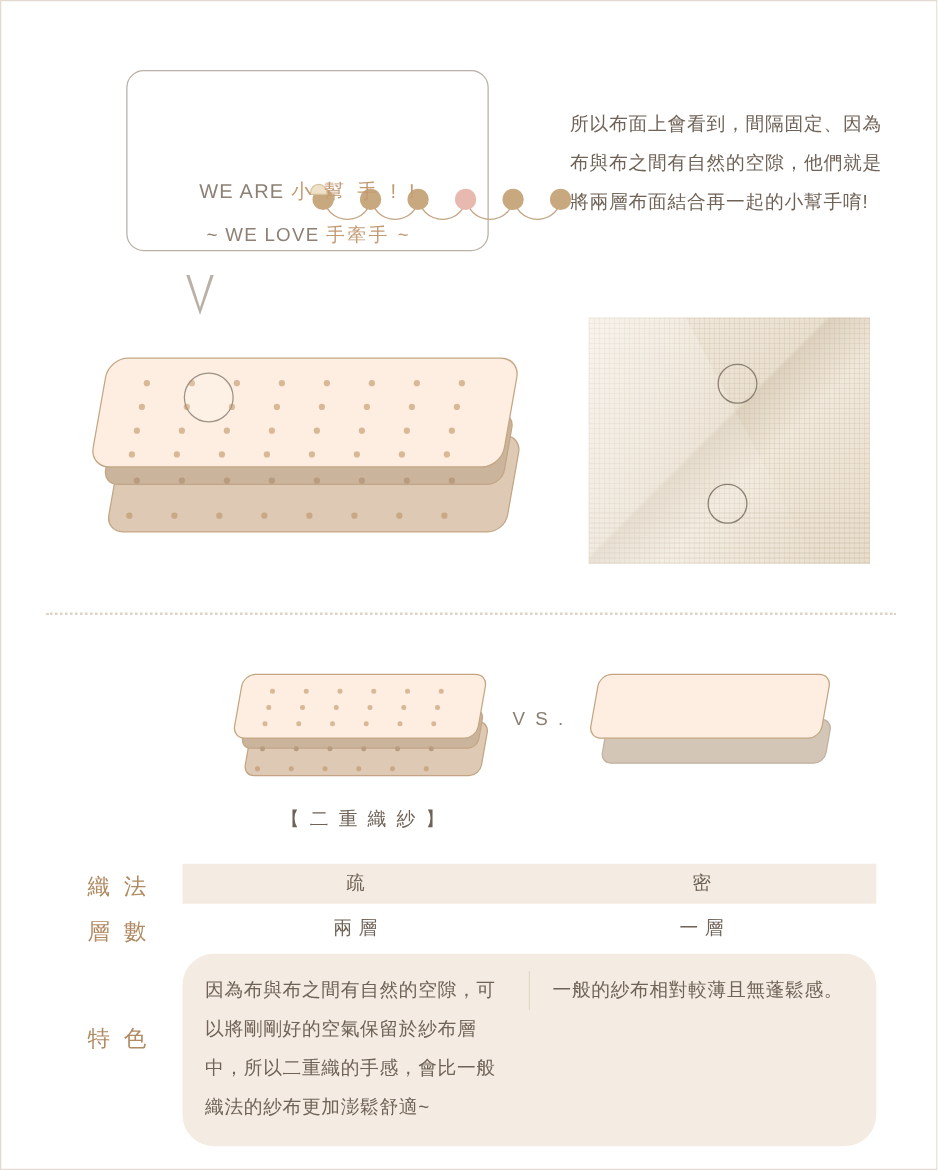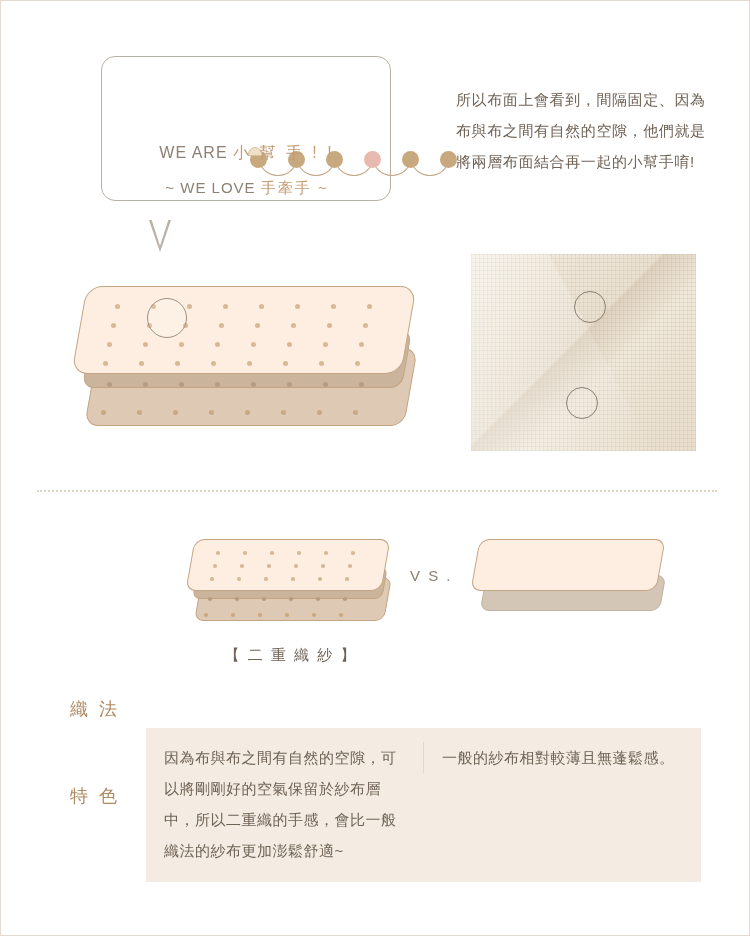--- a/index.html
+++ b/index.html
@@ -353,21 +353,21 @@
     box-sizing: border-box;
     vertical-align: top;
     font-size: 15px;
     color: #6f6256;
     letter-spacing: 0.5px;
   }
   .row1 .rbody { height: 32px; }
   .row1 .cell { width: 277px; text-align: center; line-height: 32px; }
   .row2 .rbody { background: transparent; height: 30px; }
   .row2 .cell { width: 277px; text-align: center; line-height: 30px; }
-  .row3 .rbody { padding: 14px 0 16px 0; }
+  .row3 .rbody { padding: 14px 0 16px 0; border-radius: 25px; }
   .row3 .cell {
     width: 277px;
     padding: 0 16px 0 18px;
     line-height: 31px;
   }
   .row3 .cell.right { border-left: 1px solid #e3d8c9; }
   .row1 .rlabel { top: 6px; }
   .row2 .rlabel { top: 5px; }
   .row3 .rlabel { top: 56px; }
 </style>
@@ -519,23 +519,33 @@
       <div class="mini-slab single-top"></div>
     </div>
     <div class="cap-a">【 二 重 織 紗 】</div>
   </div>
   <div class="vs-label">V S .</div>
 
   <div class="table">
 
     <div class="trow row1">
       <div class="rlabel">織 法</div>
+      <div class="rbody">
+        <div class="cell left">疏</div><div class="cell right">密</div>
+      </div>
       <div style="height:32px"></div>
     </div>
 
+    <div class="trow row2">
+      <div class="rlabel">層 數</div>
+      <div class="rbody">
+        <div class="cell left">兩 層</div><div class="cell right">一 層</div>
+      </div>
+      <div style="height:30px"></div>
+    </div>
 
     <div class="trow row3">
       <div class="rlabel">特 色</div>
       <div class="rbody">
         <div class="cell left">因為布與布之間有自然的空隙，可以將剛剛好的空氣保留於紗布層中，所以二重織的手感，會比一般織法的紗布更加澎鬆舒適~</div><div class="cell right">一般的紗布相對較薄且無蓬鬆感。</div>
       </div>
       <div style="height:140px"></div>
     </div>
 
   </div>

